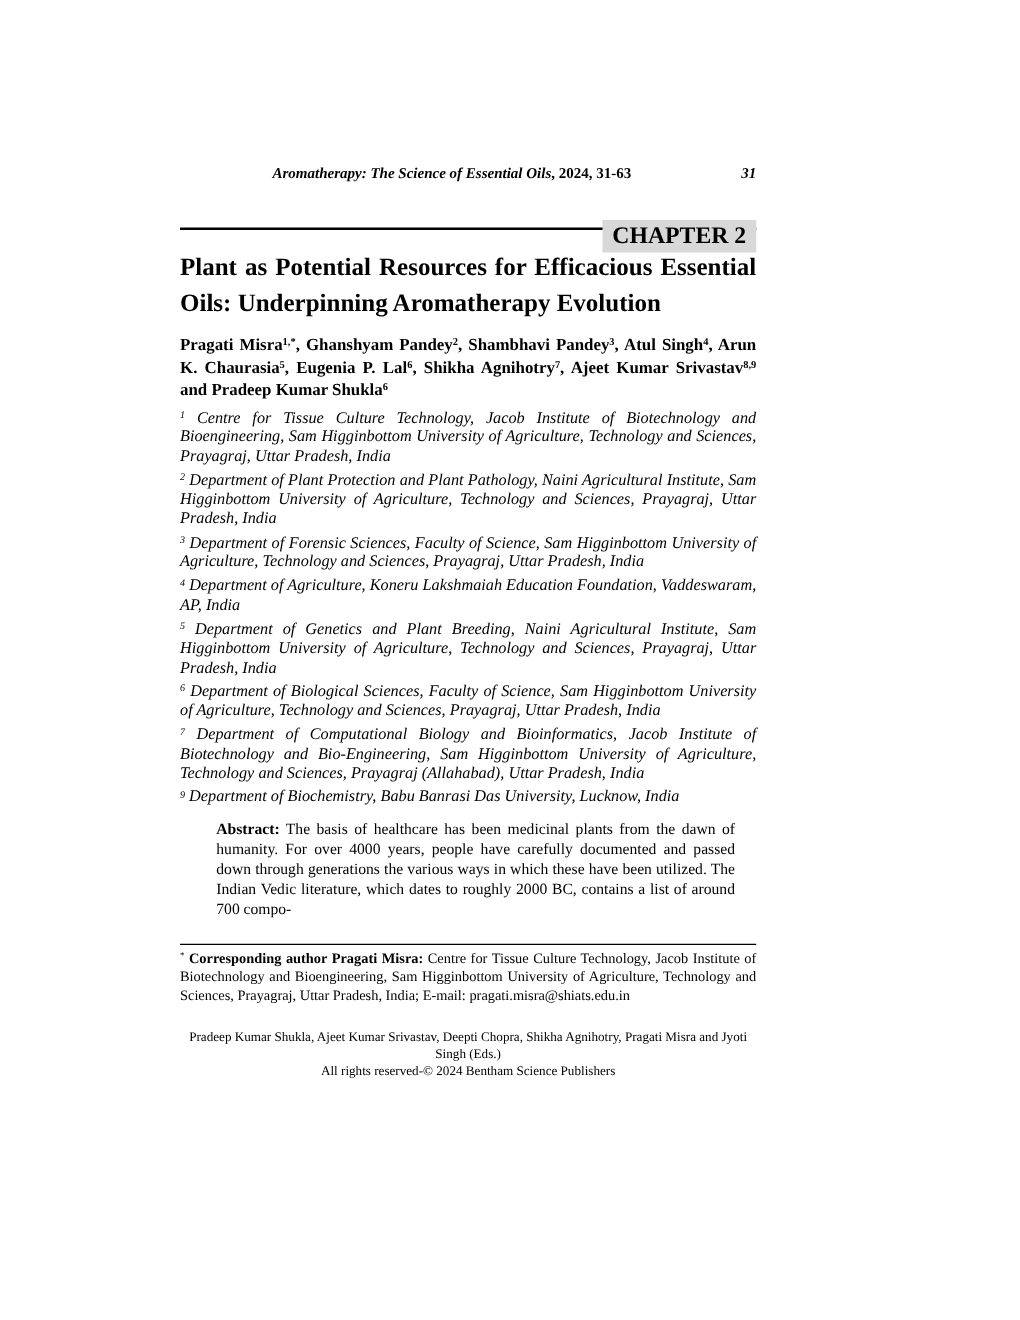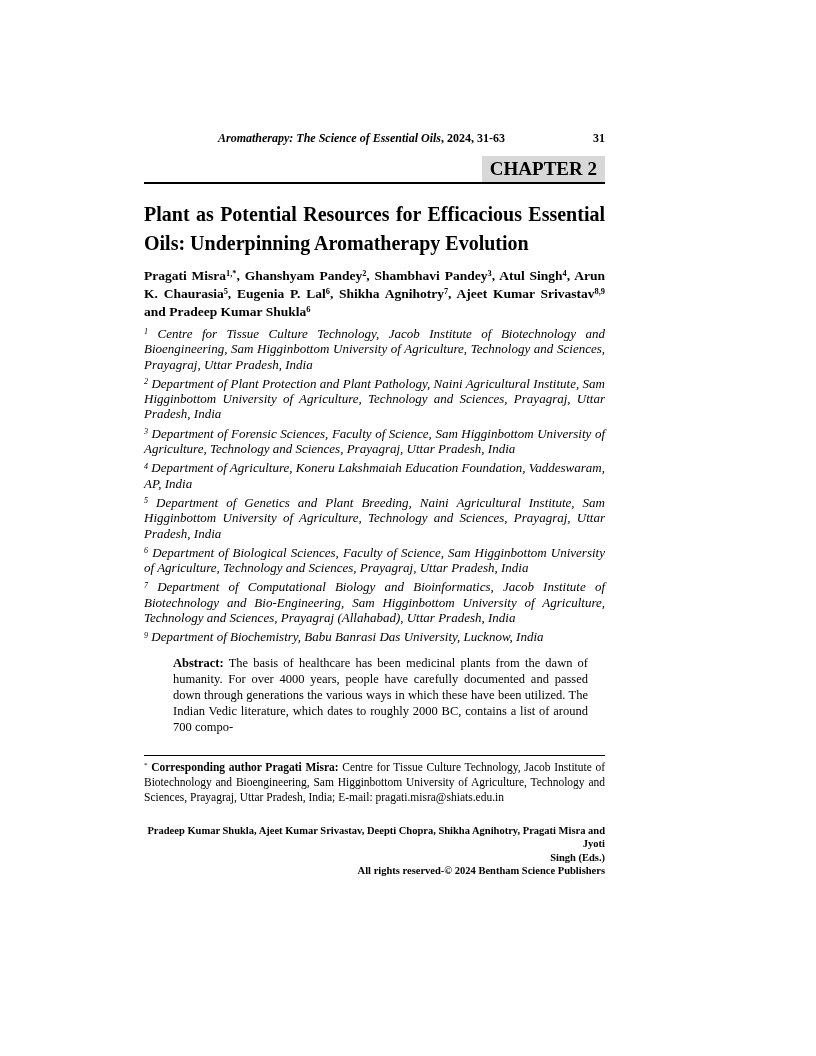--- a/index.html
+++ b/index.html
@@ -8,26 +8,26 @@
     background: #ffffff; color: #000000;
     font-family: "Liberation Serif", "DejaVu Serif", serif;
     overflow: hidden;
   }
   .page { box-sizing: border-box; width: 749px; height: 1056px; padding: 131px 144px 0 144px; }
 
   
   .running-head { display: flex; align-items: baseline; font-size: 12px; font-weight: bold; line-height: 14px; }
   .rh-center { flex: 1; text-align: center; }
   .rh-journal { font-style: italic; }
-  .rh-page { min-width: 26px; text-align: right; }
+  .rh-page { min-width: 26px; text-align: right; font-style: italic; }
 
   
   .chapter-row { margin-top: 11px; border-bottom: 2.5px solid #000; text-align: right; height: 26px; }
   .chapter-box {
-    display: inline-block; position: relative; top: 0;
+    display: inline-block; position: relative; top: 20px;
     background: #d8d8d8; font-weight: bold; font-size: 19px; line-height: 22px;
     padding: 2px 8px;
   }
 
   .title {
     margin: 16px 0 0 0; font-size: 20px; line-height: 29px;
     font-weight: bold; text-align: justify;
   }
 
   .authors { margin: 9px 0 0 0; font-size: 13.5px; line-height: 18px; font-weight: bold; text-align: justify; }
@@ -38,21 +38,21 @@
   .affils { margin-top: 5px; }
   .affil { margin: 0 0 4px 0; font-size: 13px; line-height: 15.3px; font-style: italic; text-align: justify; }
 
   .abstract { margin: 10px 17px 0 29px; font-size: 12.5px; line-height: 16px; text-align: justify; }
   .abstract-label { font-weight: bold; }
 
   .footnote-rule { margin: 20px 0 0 0; border: none; border-top: 1.5px solid #000; }
   .footnote { margin-top: 4px; font-size: 11.5px; line-height: 15px; text-align: justify; }
   .footnote .lead { font-weight: bold; }
 
-  .page-footer { margin-top: 19px; text-align: right; font-weight: bold; font-size: 10.5px; line-height: 13.5px; }
+  .page-footer { margin-top: 19px; text-align: center; font-weight: normal; font-size: 10.5px; line-height: 13.5px; }
 </style>
 </head>
 <body>
 
 <div class="page">
 
   <header class="running-head">
     <div class="rh-center"><span class="rh-journal">Aromatherapy: The Science of Essential Oils</span><span class="rh-issue">, 2024, 31-63</span></div>
     <div class="rh-page">31</div>
   </header>

